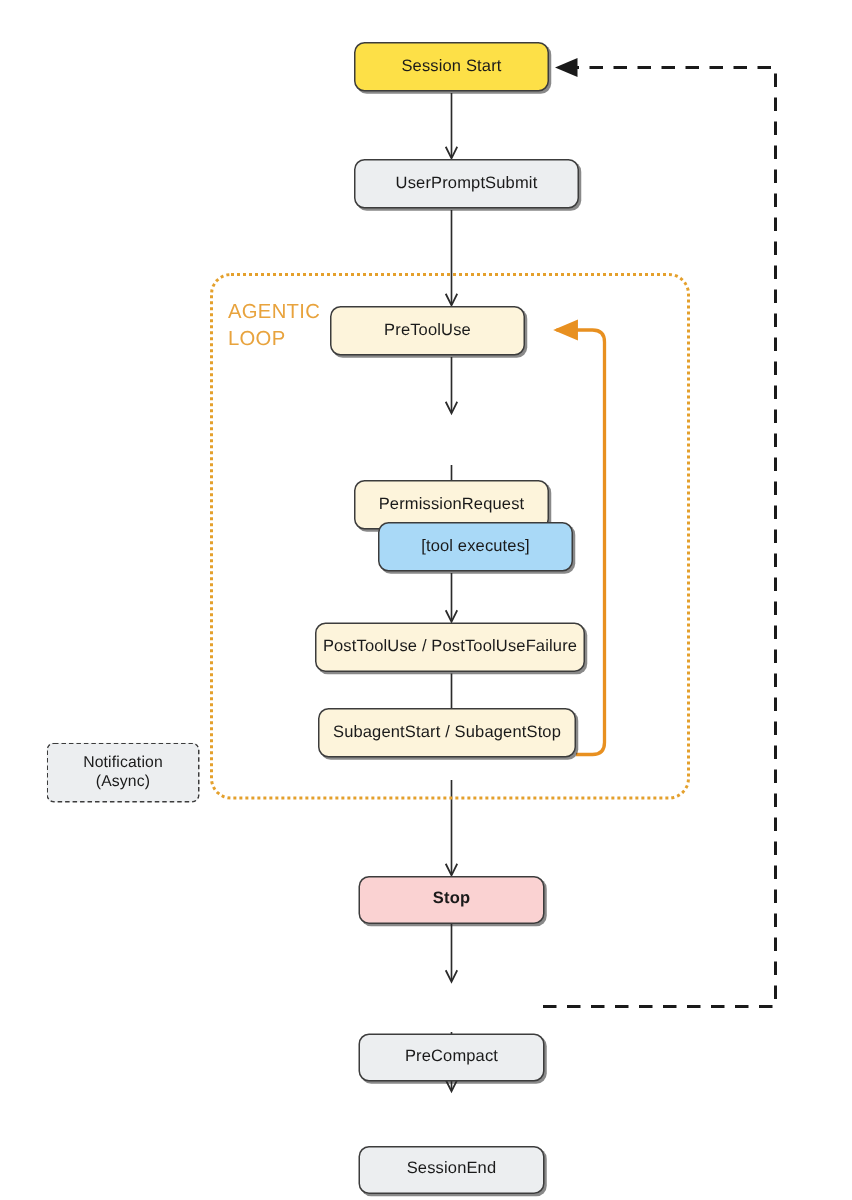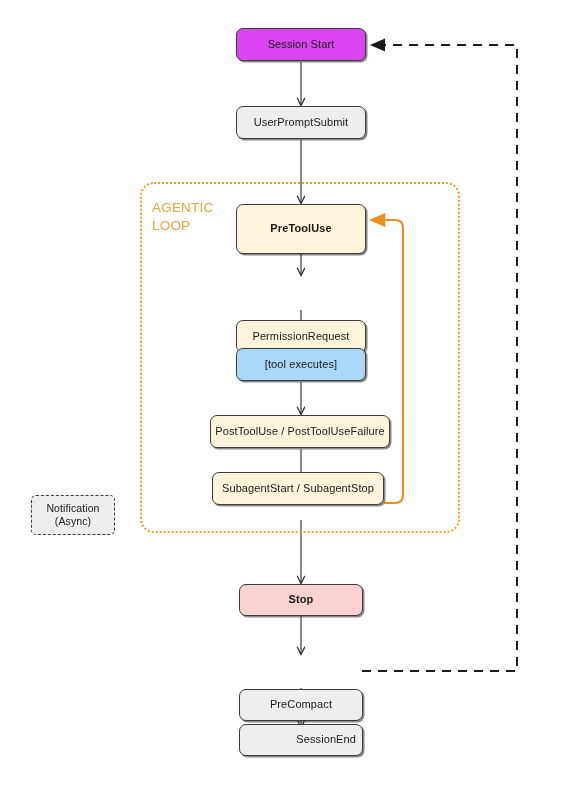--- a/index.html
+++ b/index.html
@@ -36,23 +36,23 @@
     border-radius: 7px;
     font-size: 11px;
     line-height: 1.25;
     color: #1a1a1a;
     letter-spacing: 0.1px;
     border: 1.2px solid #3c3c3c;
     box-shadow: 1.5px 1.5px 0 rgba(40,40,40,0.55);
     user-select: none;
   }
   .node.grey   { background: #eceef0; border-color: #3c3c3c; }
-  .node.green  { background: #d946ef; border-color: #3c3c3c; }
+  .node.green  { background: #fde047; border-color: #3c3c3c; }
   .node.yellow { background: #fdf4db; border-color: #3c3c3c; }
-  .node.blue   { background: #a9d9f7; border-color: #3c3c3c; }
+  .node.blue   { background: #a9d9f7; border-color: #3c3c3c; margin-left: 16px; }
   .node.pink   { background: #fad2d2; border-color: #3c3c3c; }
   .node.dashed {
     background: #eceef0;
     border: 1.4px dashed #3c3c3c;
     box-shadow: none;
     border-radius: 5px;
     font-size: 10.5px;
   }
   .node.dashed .nlabel { white-space: pre-line; }
   .nlabel { padding: 0 6px; white-space: nowrap; }
@@ -110,54 +110,54 @@
   </svg>
 
   <div class="group-box" style="left:140px; top:182px; width:320px; height:351px;"></div>
   <div class="group-title" style="left:152px; top:199px; width:84px;">AGENTIC
 LOOP</div>
 
   <div class="node green" style="left:236px; top:28px; width:130px; height:33px;">
     <span class="nlabel">Session Start</span>
   </div>
 
-  <div class="node grey" style="left:236px; top:106px; width:130px; height:33px;">
+  <div class="node grey" style="left:236px; top:106px; width:150px; height:33px;">
     <span class="nlabel">UserPromptSubmit</span>
   </div>
 
-  <div class="node yellow" style="left:236px; top:204px; width:130px; height:50px;font-weight:bold;">
+  <div class="node yellow" style="left:220px; top:204px; width:130px; height:33px;">
     <span class="nlabel">PreToolUse</span>
   </div>
 
   <div class="node yellow" style="left:236px; top:276px; width:130px; height:33px;margin-top:44px;">
     <span class="nlabel">PermissionRequest</span>
   </div>
 
   <div class="node blue" style="left:236px; top:348px; width:130px; height:33px;">
     <span class="nlabel">[tool executes]</span>
   </div>
 
   <div class="node yellow" style="left:210px; top:415px; width:180px; height:33px;">
     <span class="nlabel">PostToolUse / PostToolUseFailure</span>
   </div>
 
   <div class="node yellow" style="left:212px; top:472px; width:172px; height:33px;">
     <span class="nlabel">SubagentStart / SubagentStop</span>
   </div>
 
-  <div class="node dashed" style="left:31px; top:495px; width:84px; height:40px;text-align:center;">
+  <div class="node dashed" style="left:31px; top:495px; width:102px; height:40px;text-align:center;">
     <span class="nlabel">Notification
 (Async)</span>
   </div>
 
   <div class="node pink" style="left:239px; top:584px; width:124px; height:32px;font-weight:bold;">
     <span class="nlabel">Stop</span>
   </div>
 
   <div class="node grey" style="left:239px; top:655px; width:124px; height:32px;margin-top:34px;">
     <span class="nlabel">PreCompact</span>
   </div>
 
-  <div class="node grey" style="left:239px; top:724px; width:124px; height:32px;justify-content:flex-end;">
+  <div class="node grey" style="left:239px; top:764px; width:124px; height:32px;">
     <span class="nlabel">SessionEnd</span>
   </div>
 
 </div>
 
 </body></html>

